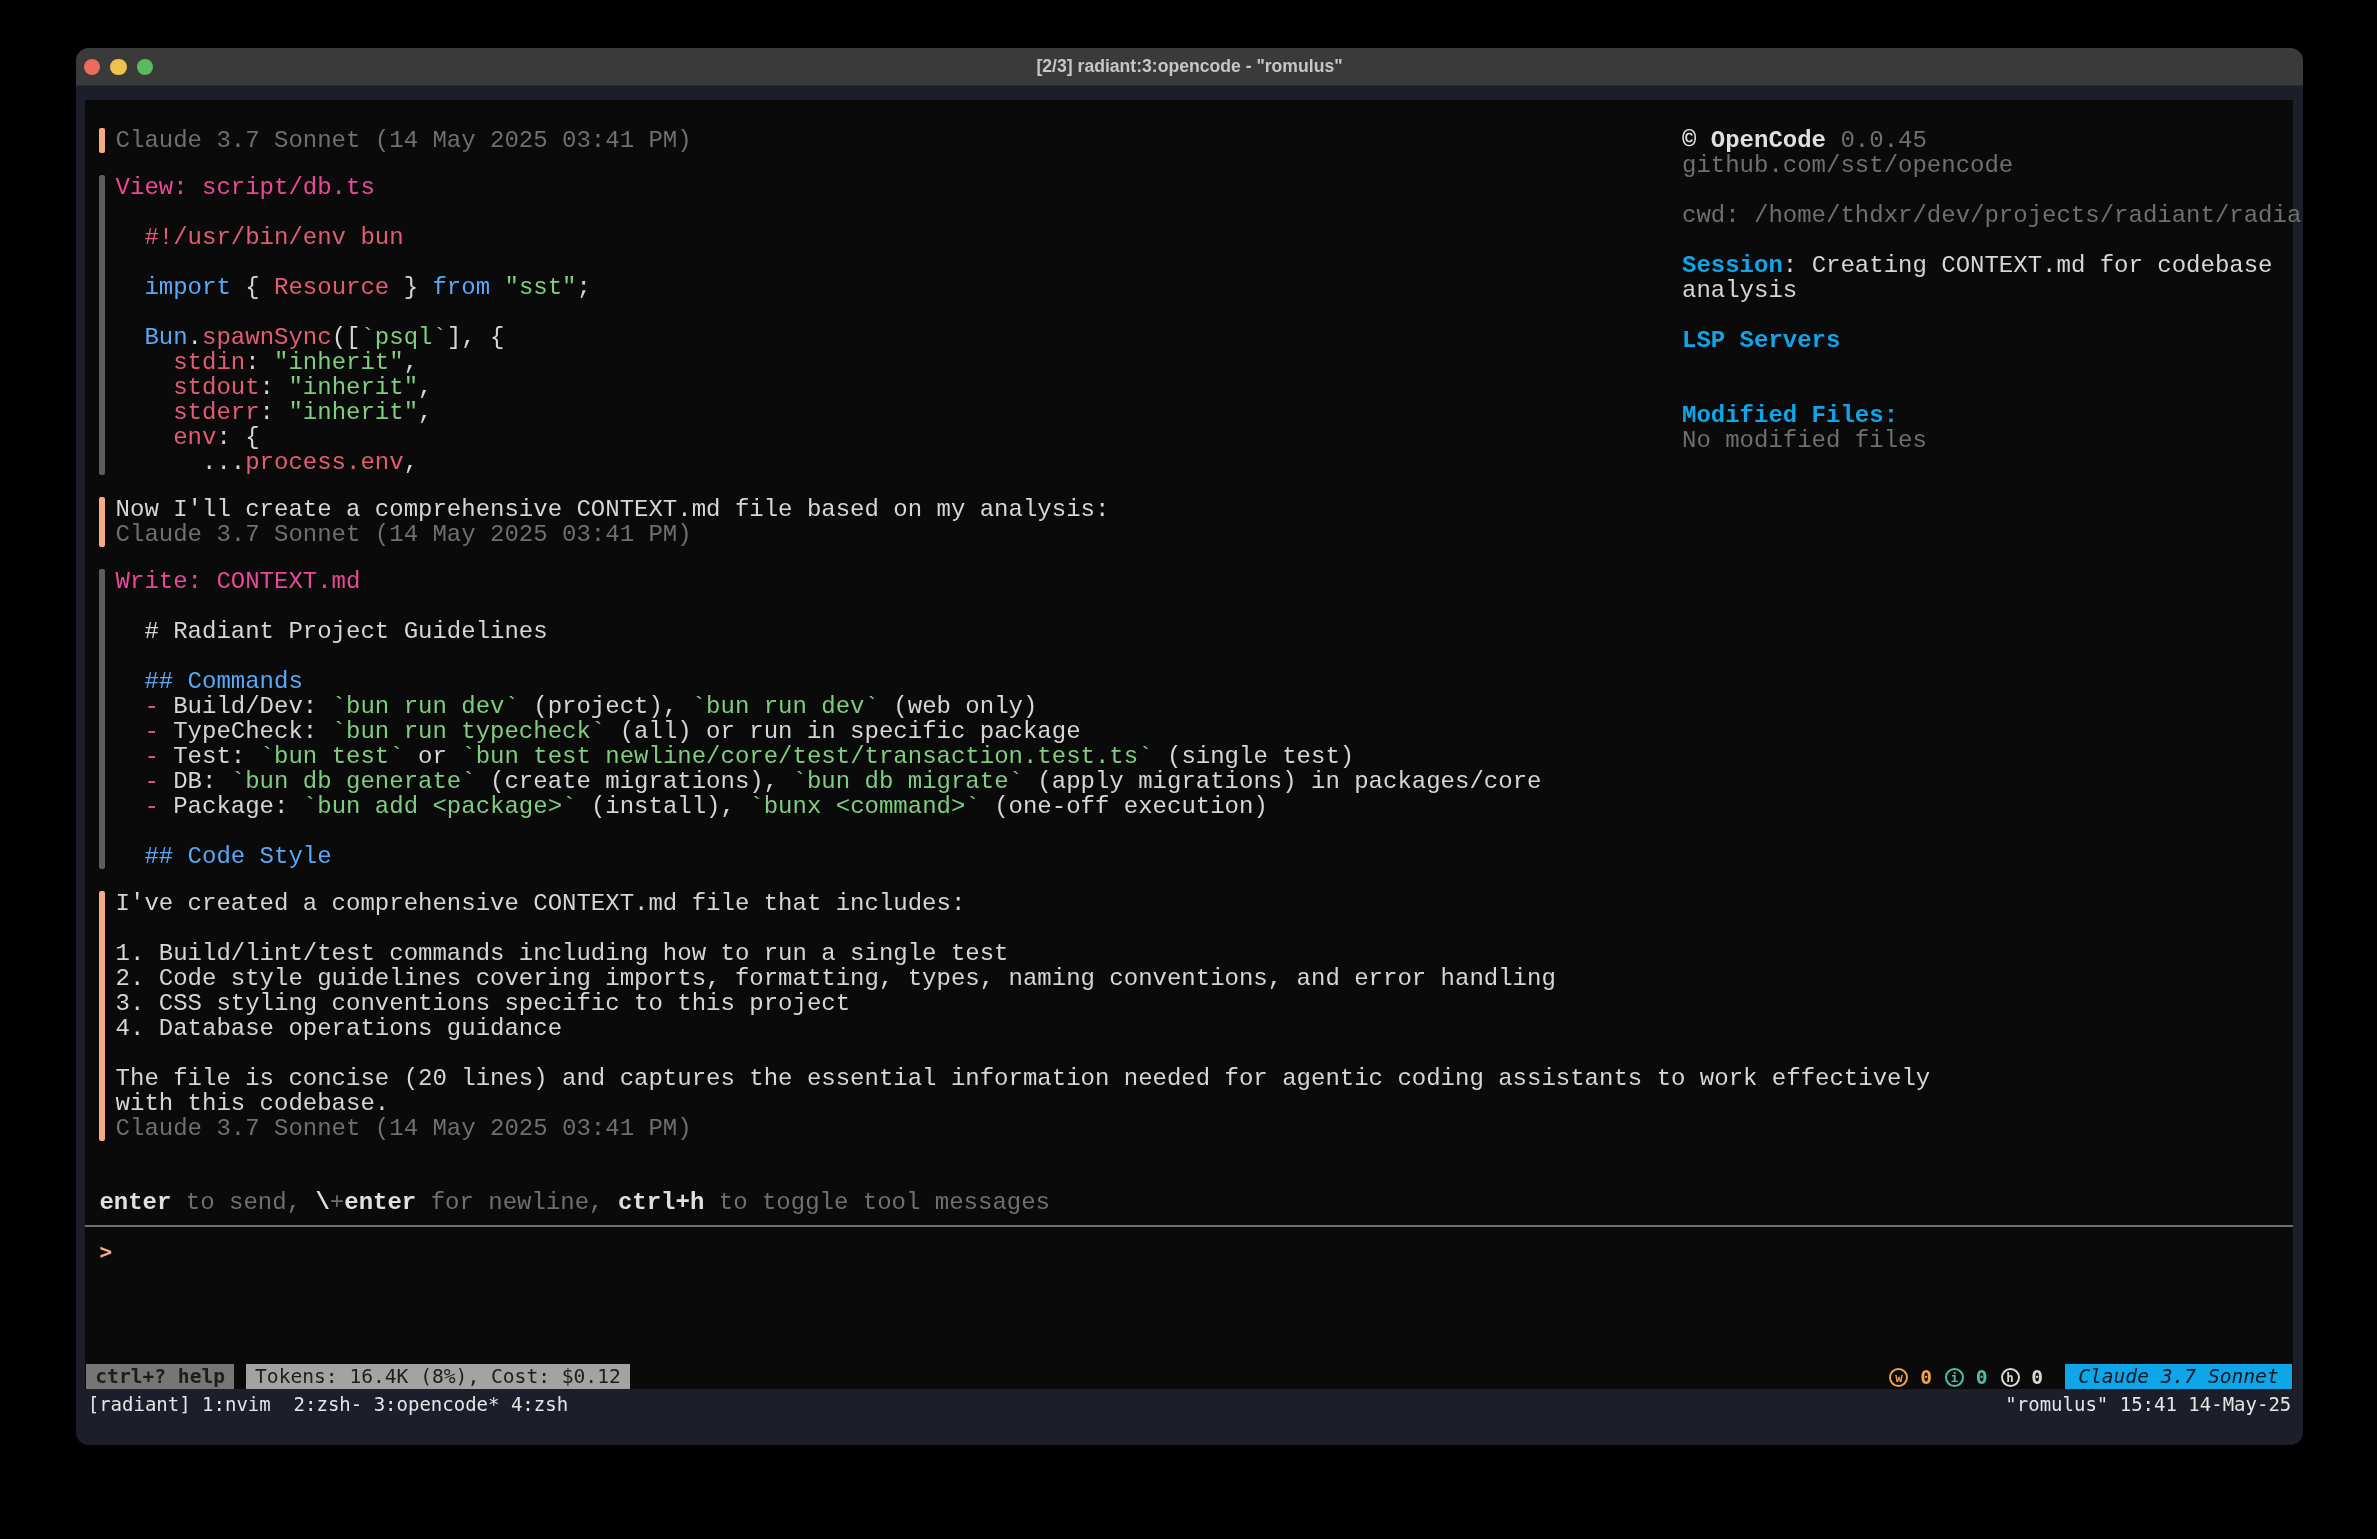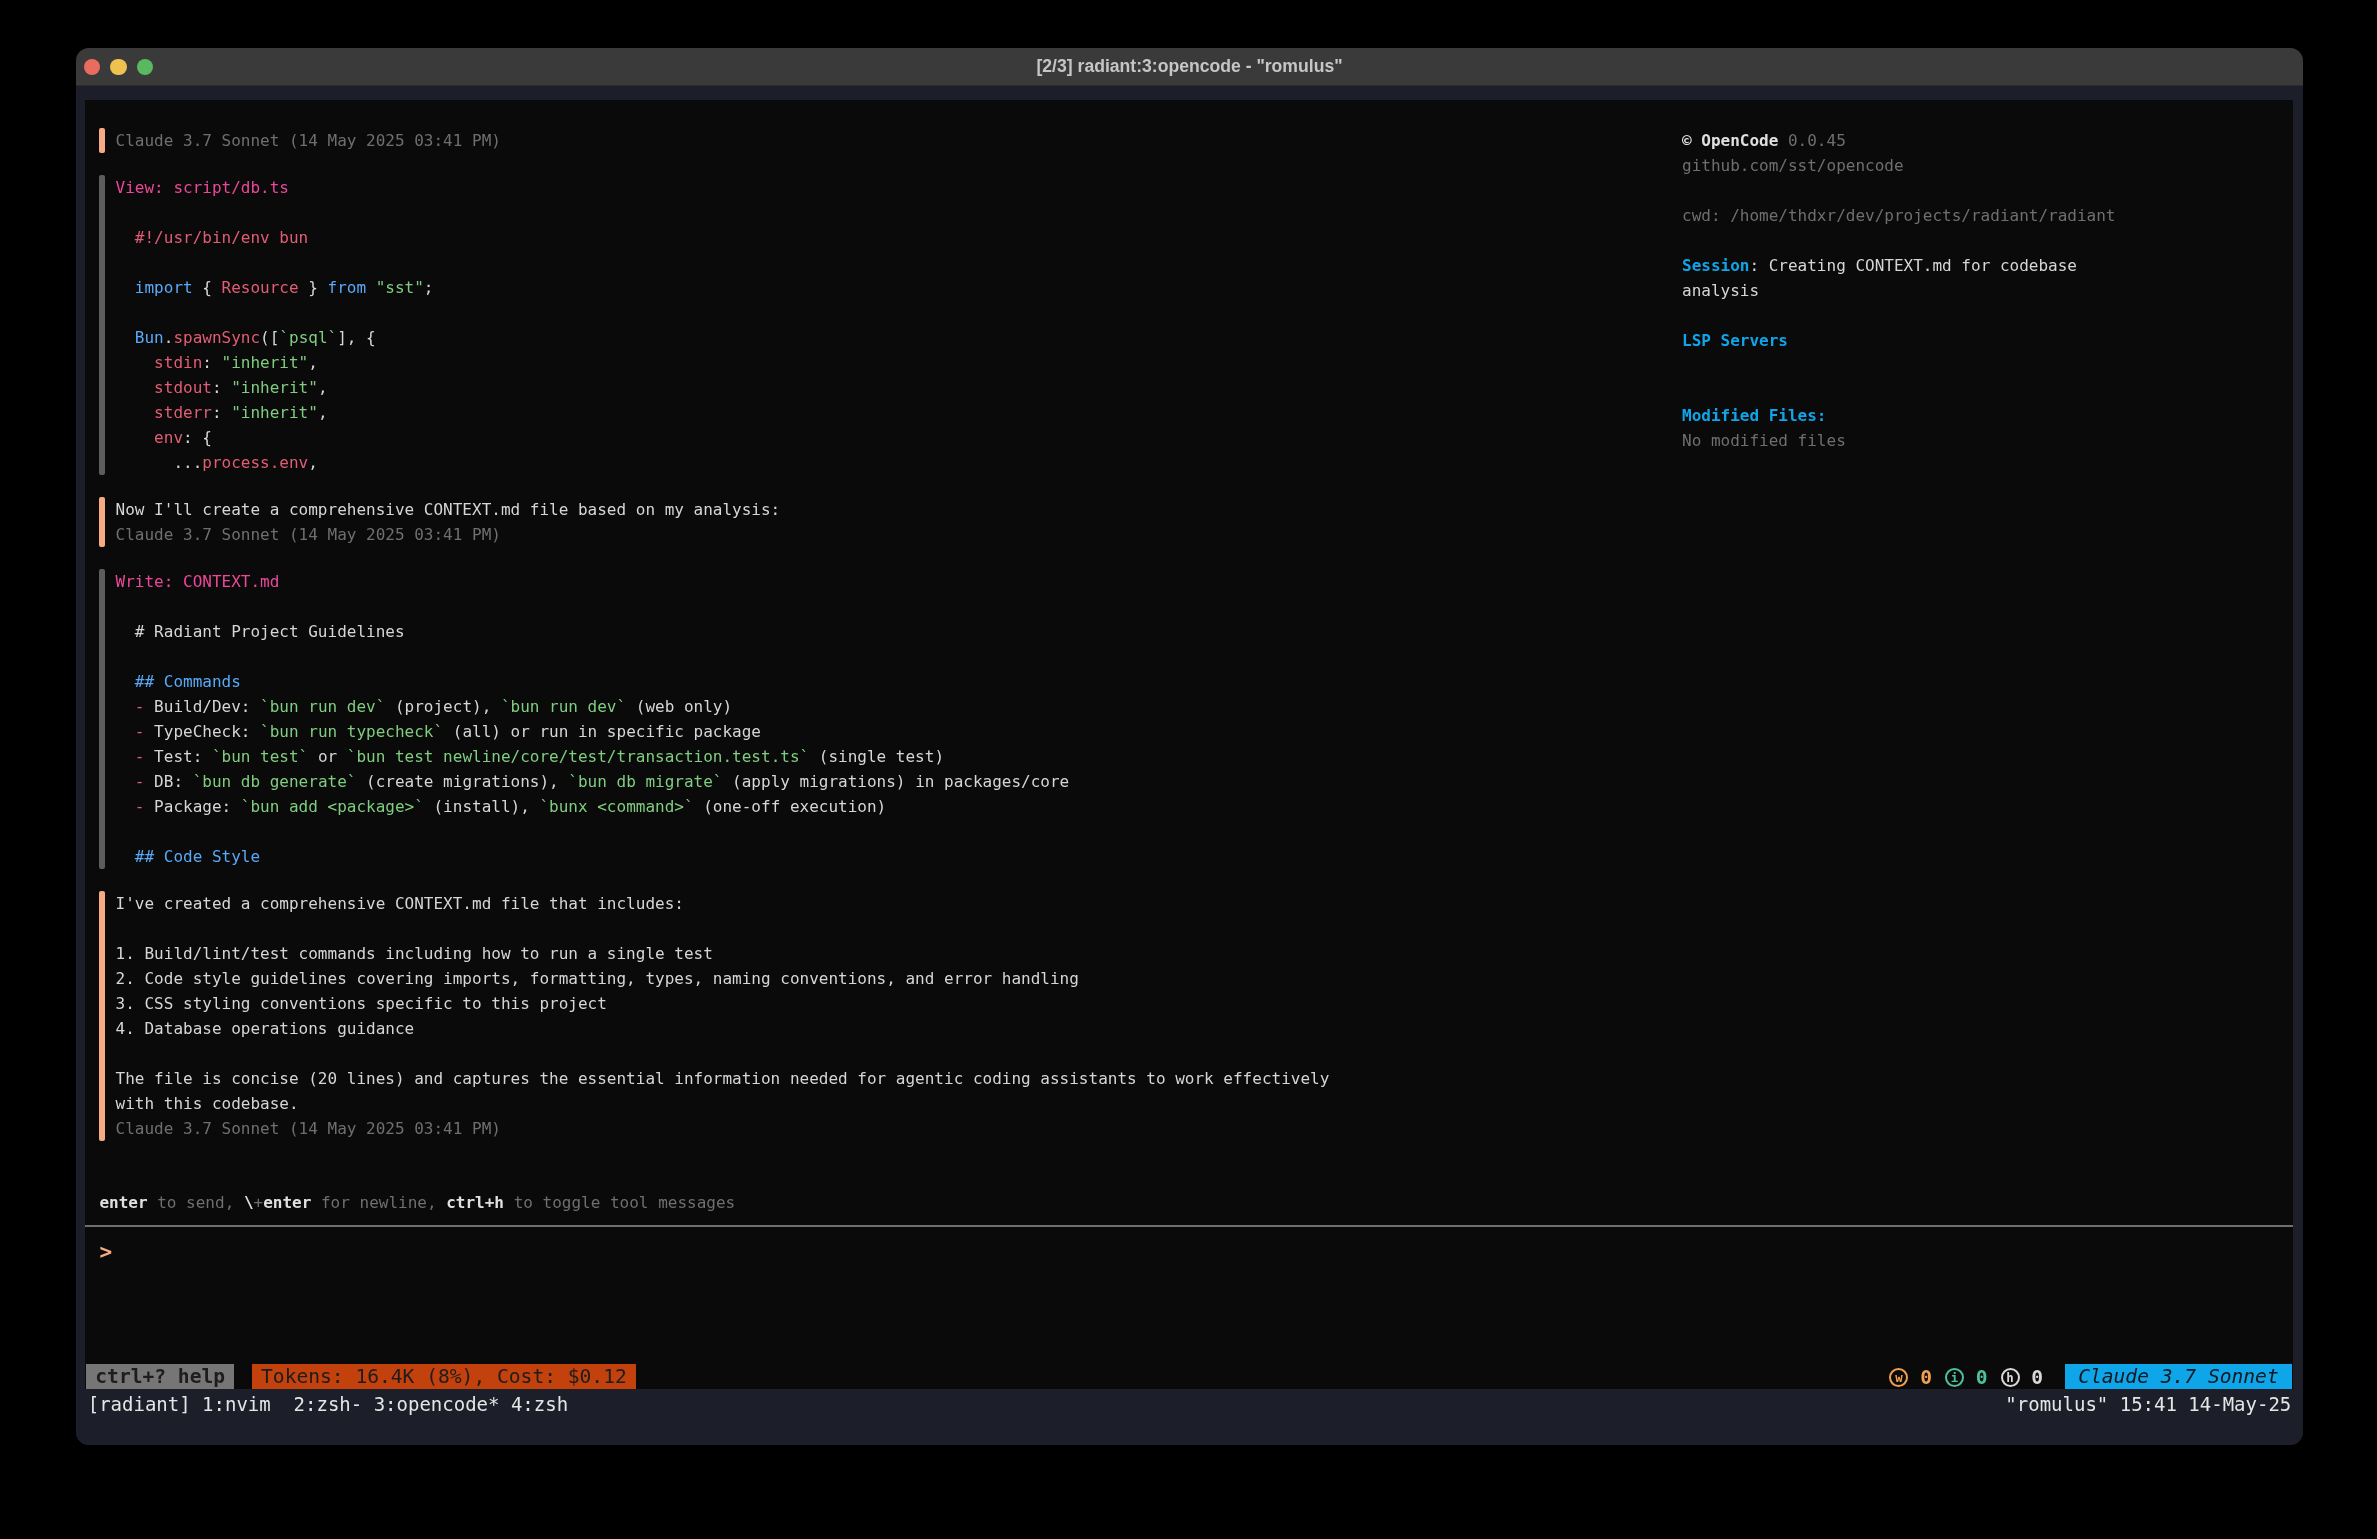--- a/index.html
+++ b/index.html
@@ -15,21 +15,21 @@
   .light { width:16.3px; height:16.3px; border-radius:50%; display:inline-block; }
   .light.red { background:#e96d5f; }
   .light.yellow { background:#eec24e; }
   .light.green { background:#58b95e; }
   .title { position:absolute; left:0; right:0; top:0; height:38px; line-height:37px; text-align:center;
            font-family:"Liberation Sans", sans-serif; font-weight:700; font-size:17.6px; color:#c6c6c6; }
 
   .term { position:absolute; left:0; top:40px; right:0; bottom:0; background:#1c1f29; }
   .tui  { position:absolute; left:9px; top:12.4px; width:2208px; height:1289px; background:#0a0a0b; }
 
-  .line { height:25px; line-height:25px; white-space:pre; font-size:16px; color:#d6d6d6; }
+  .line { height:25px; line-height:25px; white-space:pre; font-size:24px; color:#d6d6d6;font-family:Liberation Mono, monospace; }
   .c-text   { color:#d6d6d6; }
   .c-dim    { color:#6f6f6f; }
   .c-label  { color:#ec4899; }
   .c-pink   { color:#e25d74; }
   .c-blue   { color:#58a9f7; }
   .c-green  { color:#7fce7f; }
   .c-bold   { color:#e0e0e0; font-weight:700; }
   .c-salmon { color:#0ea5e9; font-weight:700; }
 
   #chat { position:absolute; left:13.7px; top:28px; }
@@ -43,21 +43,21 @@
 
   #hint { position:absolute; left:14.4px; top:1090px; }
   .divider { position:absolute; left:0; right:0; top:1125px; height:2px; background:#6f6f6f; }
   .prompt-row { position:absolute; left:14.4px; top:1140px; height:25px; }
   .prompt-sym { font-size:21px; line-height:25px; font-weight:700; color:#f7ab84; }
 
   .statusrow { position:absolute; left:1.3px; right:1.3px; top:1264px; height:25px;
                display:flex; align-items:center; font-size:19.6px; }
   .chip { display:inline-block; height:25px; line-height:25px; padding:0 9px; white-space:pre; }
   .chip-help   { background:#767676; color:#1d1d1d; font-weight:700; }
-  .chip-tokens { background:#c2410c; color:#1d1d1d; margin-left:18px; }
+  .chip-tokens { background:#a3a3a3; color:#1d1d1d; margin-left:12px; }
   .spacer { flex:1; }
   .counter { display:inline-flex; align-items:center; margin-right:13px; font-weight:700; white-space:pre; }
   .circ { width:19px; height:19px; border:2px solid currentColor; border-radius:50%;
           display:inline-flex; align-items:center; justify-content:center;
           font-size:12.4px; font-weight:700; }
   .chip-model { background:#0ea5e9; color:#12181f; margin-left:9px; padding:0 13px;font-style:italic; }
 
   .tmuxbar { position:absolute; left:11.7px; right:11.7px; top:1304px; height:25px;
              display:flex; justify-content:space-between; font-size:19px; line-height:25px;
              color:#e5e5e5; white-space:pre; }

